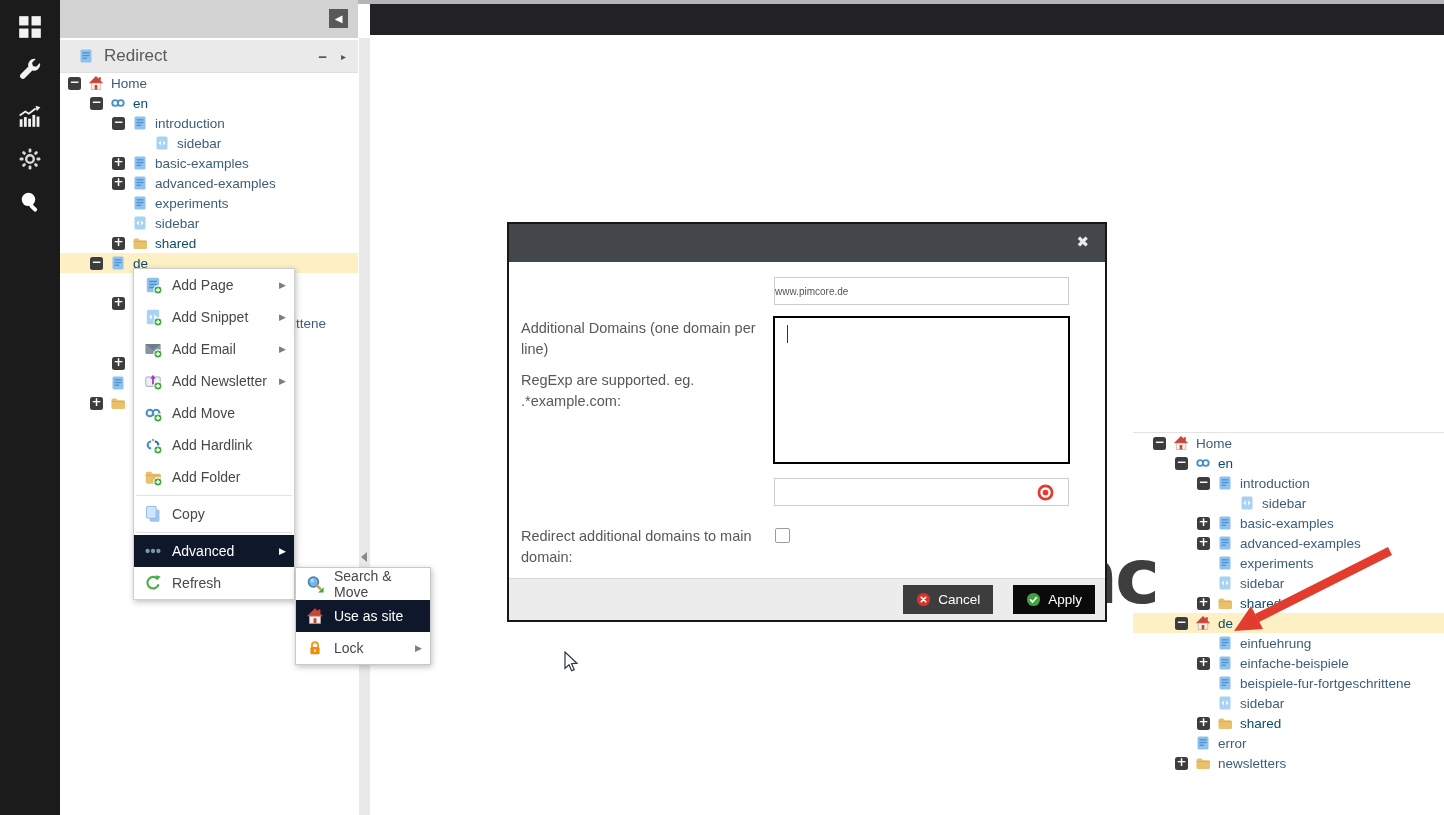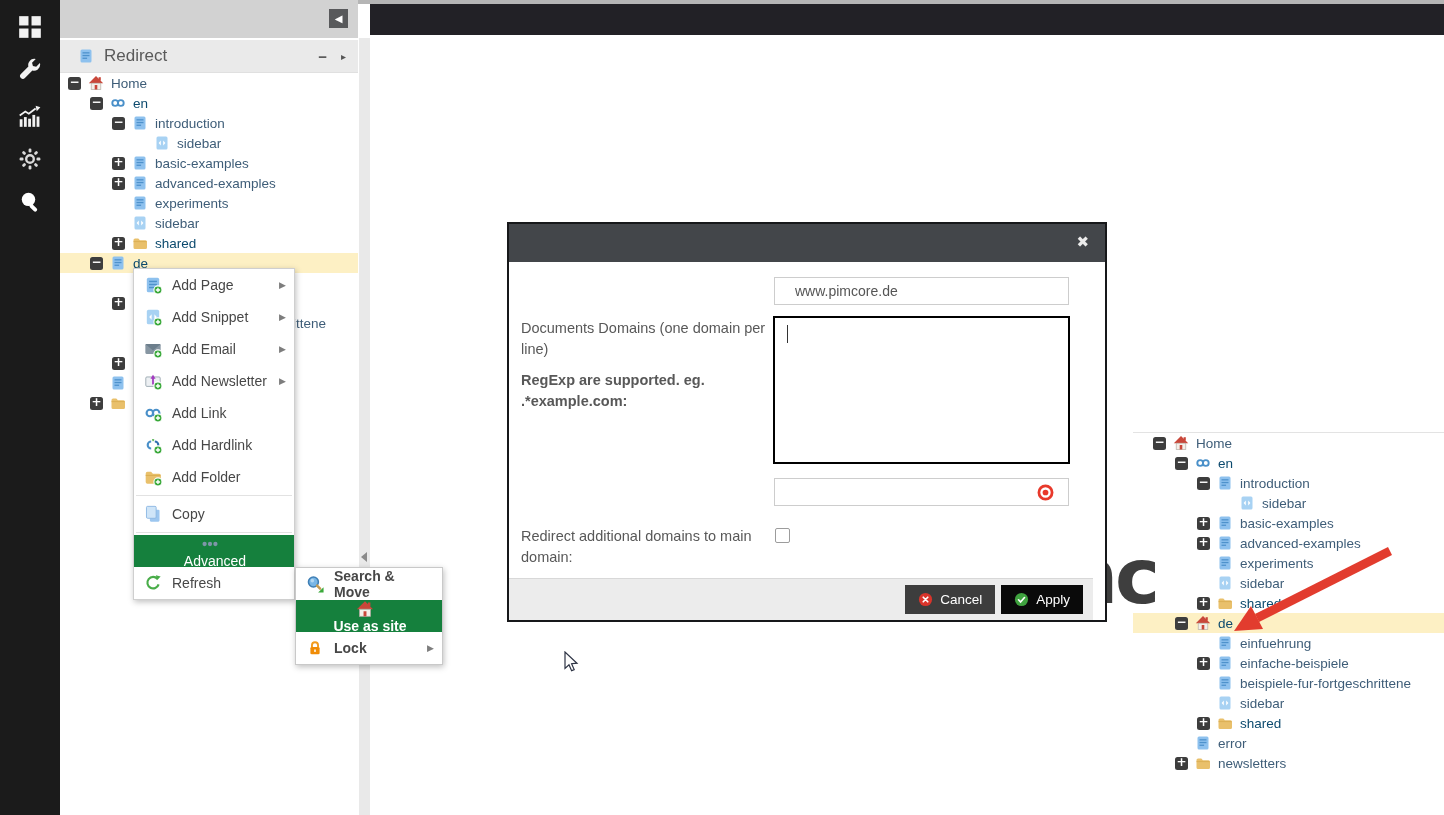--- a/index.html
+++ b/index.html
@@ -37,48 +37,48 @@
   .texp.none{background:transparent;}
   .ticon{flex:0 0 16px;height:16px;margin-right:7px;}
   .ticon svg{display:block;width:16px;height:16px;}
   .tlabel{font-size:13.5px;color:#3e5d78;}
   .tlabel.blue{color:#0c4a6e;}
   .hairline{position:absolute;left:1133px;top:432px;width:311px;height:1px;background:#e3e3e3;z-index:4;}
 
   
   .ctx-menu{position:absolute;left:133px;top:268px;width:162px;background:#fff;
             border:1px solid #cfcfcf;box-shadow:1px 2px 6px rgba(0,0,0,.25);z-index:15;}
-  .submenu{position:absolute;left:295px;top:567px;width:148px;background:#fff;
-           border:1px solid #c9c9c9;box-shadow:1px 2px 6px rgba(0,0,0,.25);z-index:16;font-weight:bold;}
+  .submenu{position:absolute;left:295px;top:567px;width:136px;background:#fff;
+           border:1px solid #c9c9c9;box-shadow:1px 2px 6px rgba(0,0,0,.25);z-index:16;}
   .menu-item{height:32px;display:flex;align-items:center;padding:0 8px 0 10px;cursor:pointer;}
-  .menu-item.hl{background:#15803d;flex-direction:column;}
+  .menu-item.hl{background:#0f172a;}
   .menu-item.hl .mi-label{color:#fff;}
   .menu-item.hl .mi-arrow{color:#fff;}
   .mi-icon{flex:0 0 18px;height:18px;margin-right:10px;}
   .mi-icon svg{display:block;width:18px;height:18px;}
   .mi-label{flex:1;font-size:14px;color:#474747;}
   .mi-arrow{font-size:9px;color:#7d7d7d;}
   .menu-sep{height:5px;position:relative;}
   .menu-sep::after{content:"";position:absolute;left:2px;right:2px;top:2px;height:1px;background:#e2e2e2;}
 
   
   .modal{position:absolute;left:507px;top:222px;width:600px;height:400px;background:#fff;
          border:2px solid #17181a;z-index:10;}
   .m-head{position:absolute;left:0;top:0;right:0;height:38px;background:#43464a;}
   .m-close{position:absolute;right:16px;top:10px;color:#ececec;font-size:15px;font-weight:700;cursor:pointer;line-height:1;}
   .f-label{position:absolute;left:12px;width:250px;font-size:14.5px;color:#585858;line-height:1.45;}
   .txtinput{position:absolute;left:265px;width:295px;height:28px;border:1px solid #cdcdcd;background:#fff;
-            font-family:inherit;font-size:14px;color:#555;padding:0 20px;outline:none;}
+            font-family:inherit;font-size:10px;color:#555;padding:0 0;outline:none;}
   .textarea-box{position:absolute;left:264px;top:92px;width:297px;height:148px;border:2px solid #000;background:#fff;}
   .caret{position:absolute;left:12px;top:7px;width:1px;height:18px;background:#333;}
   .err-ico{position:absolute;left:528px;top:260px;width:17px;height:17px;}
   .checkbox{position:absolute;left:266px;top:304px;width:15px;height:15px;border:1px solid #9c9c9c;
             border-radius:2px;background:#fff;cursor:pointer;appearance:none;margin:0;}
-  .m-foot{position:absolute;left:0;right:12px;bottom:0;height:42px;background:#ececec;border-top:1px solid #d8d8d8;
-          display:flex;align-items:center;justify-content:flex-end;gap:6px;padding-right:10px;}
+  .m-foot{position:absolute;left:0;right:0;bottom:0;height:42px;background:#ececec;border-top:1px solid #d8d8d8;
+          display:flex;align-items:center;justify-content:flex-end;gap:20px;padding-right:10px;}
   .btn{height:29px;display:flex;align-items:center;gap:7px;padding:0 13px;cursor:pointer;border:none;
        color:#fff;font-family:inherit;font-size:13.5px;}
   .btn svg{width:15px;height:15px;display:block;}
   .btn.cancel{background:#3d3d3d;}
   .btn.apply{background:#0a0a0a;}
 
   
   .watermark{position:absolute;left:1064px;top:532px;font-size:76px;font-weight:700;color:#3e3e3e;
              letter-spacing:-3px;z-index:2;font-family:"DejaVu Sans",sans-serif;}
   .arrow-svg{position:absolute;left:0;top:0;width:1444px;height:815px;z-index:6;pointer-events:none;}
@@ -609,21 +609,21 @@
         <span class="mi-icon">
           <svg viewBox="0 0 16 16">
             <g fill="none" stroke="#4a90c9" stroke-width="1.9">
               <circle cx="5.2" cy="8" r="2.9"></circle>
               <circle cx="10.8" cy="8" r="2.9"></circle>
             </g>
             <circle cx="12.4" cy="12.4" r="3.6" fill="#38a838" stroke="#fff" stroke-width="1"></circle>
             <path d="M12.4 10.5v3.8M10.5 12.4h3.8" stroke="#fff" stroke-width="1.2"></path>
           </svg>
         </span>
-        <span class="mi-label">Add Link</span>
+        <span class="mi-label">Add Move</span>
       </div>
       <div class="menu-item">
         <span class="mi-icon">
           <svg viewBox="0 0 16 16">
             <path d="M6.4 4.9a3.1 3.1 0 1 0 0 6.2" fill="none" stroke="#4a90c9" stroke-width="1.9"></path>
             <path d="M9.6 4.9a3.1 3.1 0 1 1 0 6.2" fill="none" stroke="#2f6fae" stroke-width="1.9"></path>
             <path d="M7.4 2.9l.8 1.6M8.8 2.9l-.8 1.6" stroke="#4fb04f" stroke-width=".9"></path>
             <circle cx="12.4" cy="12.4" r="3.6" fill="#38a838" stroke="#fff" stroke-width="1"></circle>
             <path d="M12.4 10.5v3.8M10.5 12.4h3.8" stroke="#fff" stroke-width="1.2"></path>
           </svg>
@@ -712,22 +712,22 @@
       </div>
     </div>
 
   <div class="modal">
     <div class="m-head">
       <span class="m-close">✖</span>
     </div>
 
     <input class="txtinput" style="top: 53px;" value="www.pimcore.de">
 
-    <div class="f-label" style="top:94px;">Documents Domains (one domain per line)</div>
-    <div class="f-label" style="top:146px;font-weight:bold;">RegExp are supported. eg. .*example.com:</div>
+    <div class="f-label" style="top:94px;">Additional Domains (one domain per line)</div>
+    <div class="f-label" style="top:146px;">RegExp are supported. eg. .*example.com:</div>
     <div class="textarea-box">
       <div class="caret"></div>
     </div>
 
     <input class="txtinput" style="top: 254px;" value="">
     <span class="err-ico" id="target-ico"><svg viewBox="0 0 16 16">
           <circle cx="8" cy="8" r="6.2" fill="#fff" stroke="#e8392b" stroke-width="2.6"></circle>
           <circle cx="8" cy="8" r="2.7" fill="#e8392b"></circle>
         </svg></span>
 

